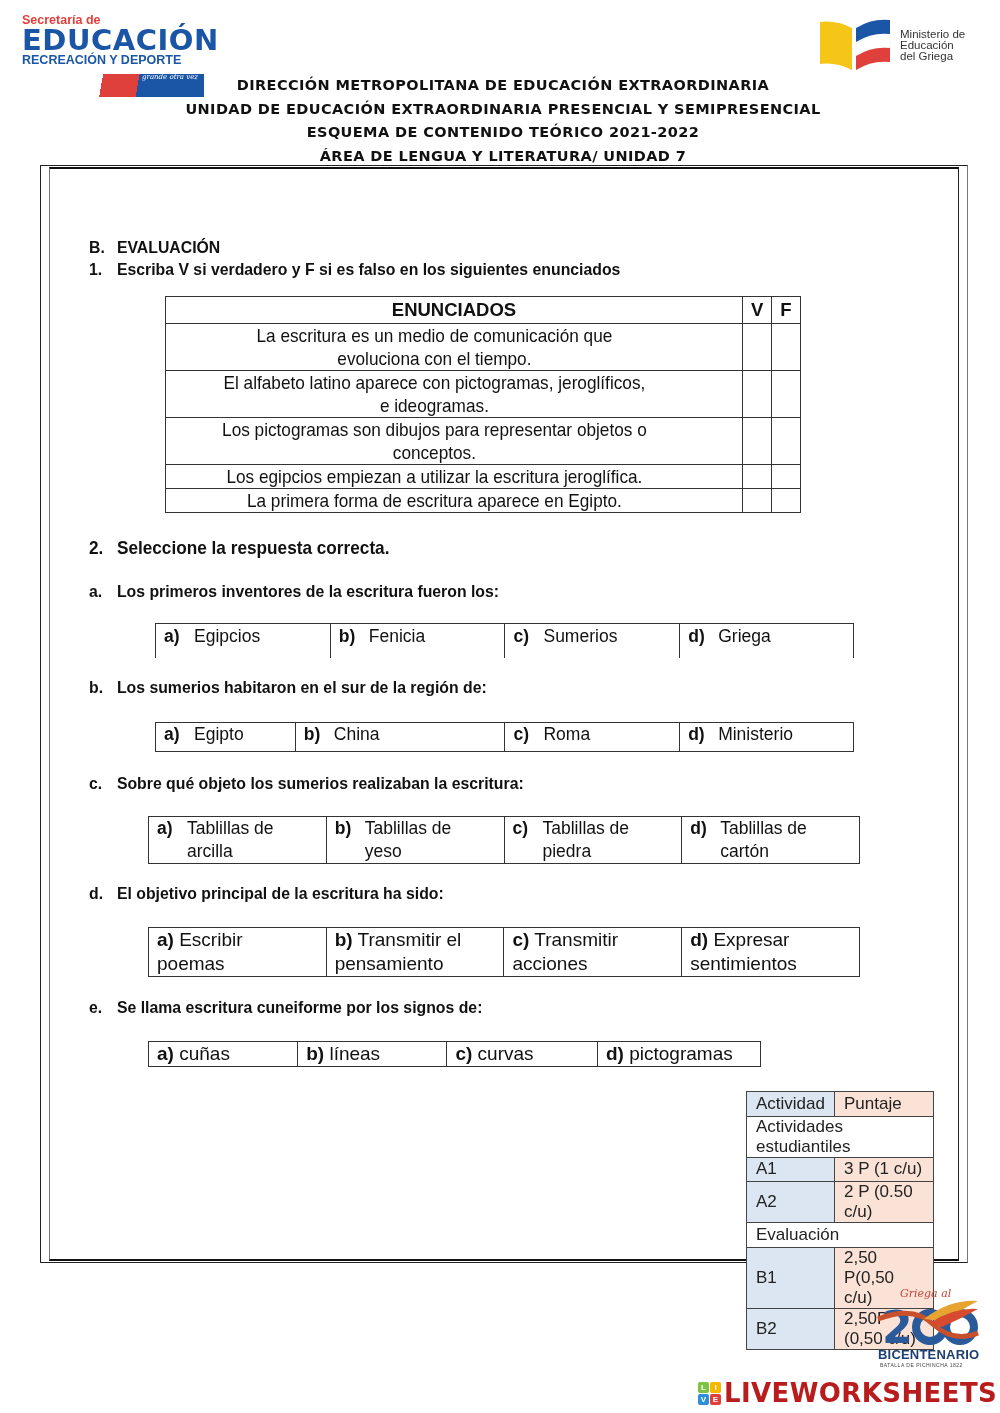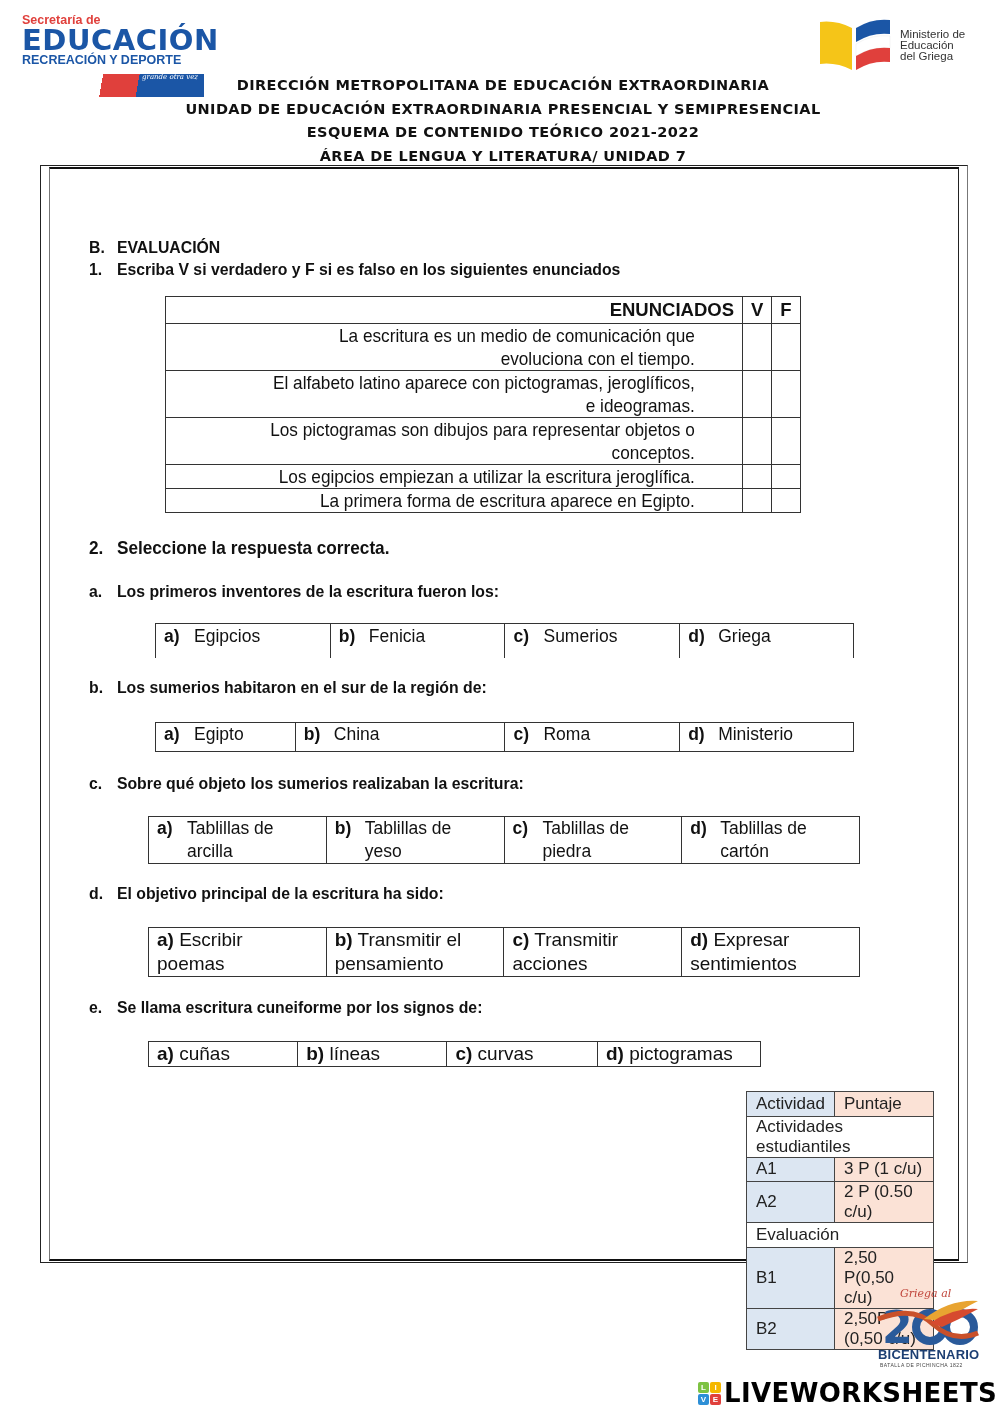--- a/index.html
+++ b/index.html
@@ -27,21 +27,21 @@
   
   .frame-outer { left: 40px; top: 165px; width: 928px; height: 1098px; border: 1.5px solid #222; border-right-color: #777; }
   .frame-inner { left: 49px; top: 167px; width: 910px; height: 1094px; border-left: 1px solid #777; border-right: 1.5px solid #222; border-top: 2px solid #111; border-bottom: 2px solid #111; }
 
   
   .sec { font-family: "Liberation Sans", sans-serif; font-weight: bold; font-size: 17px; transform: scaleX(0.93); transform-origin: left; }
   .h-num { display: inline-block; width: 30px; }
 
   
   .t1 { left: 165px; top: 296px; width: 618px; border-collapse: collapse; font-family: "Liberation Sans", sans-serif; }
-  .t1 td, .t1 th { border: 1px solid #333; font-size: 18.5px; line-height: 23px; padding: 0 8px; vertical-align: top; text-align: right; }
+  .t1 td, .t1 th { border: 1px solid #333; font-size: 18.5px; line-height: 23px; padding: 0 8px; vertical-align: top; text-align: center; }
   .t1 th { font-weight: bold; height: 27px; padding-top: 1px; }
   .t1 .txt { transform: scaleX(0.93); transform-origin: left; display: block; width: 560px; }
   .t1 .cv { width: 48px; }
   .t1 .cf { width: 47px; }
 
   
   .opt { border-collapse: collapse; font-family: "Liberation Sans", sans-serif; }
   .opt td { border: 1px solid #333; font-size: 17.5px; line-height: 23px; vertical-align: top; padding: 0 8px; }
   .opt .lt { font-weight: bold; display: inline-block; }
   .opt-a td { border-bottom: none; height: 34px; padding-top: 1px; }
@@ -58,21 +58,21 @@
 
   
   .bicent { left: 868px; top: 1287px; width: 115px; height: 82px; }
   .bicent .rumbo { position: absolute; left: 32px; top: 0; font-family: "DejaVu Serif", serif; font-style: italic; font-size: 11px; color: #c0463c; }
   .bicent .word { position: absolute; left: 10px; top: 60px; font-size: 13px; font-weight: bold; color: #1d3f73; letter-spacing: 0.2px; }
   .bicent .sub { position: absolute; left: 12px; top: 75px; font-size: 5px; color: #444; letter-spacing: 0.5px; }
 
   .lw { left: 698px; top: 1378px; height: 30px; display: flex; align-items: center; }
   .lw .cubes { display: grid; grid-template-columns: 11px 11px; grid-template-rows: 11px 11px; gap: 1px; margin-right: 3px; }
   .lw .cubes span { font-size: 8px; color: #fff; font-weight: bold; text-align: center; line-height: 11px; border-radius: 2px; }
-  .lw .name { font-size: 29px; font-weight: 900; color: #000000; letter-spacing: 0.4px; font-family: "DejaVu Sans", sans-serif; font-size: 26px; }
+  .lw .name { font-size: 29px; font-weight: 900; color: #b91c1c; letter-spacing: 0.4px; font-family: "DejaVu Sans", sans-serif; font-size: 26px; }
 </style>
 </head>
 <body>
 
 <div class="abs logo-left">
   <div class="l1">Secretaría de</div>
   <div class="l2">EDUCACIÓN</div>
   <div class="l3">RECREACIÓN Y DEPORTE</div>
   <div class="stripe">
       <span>grande otra vez</span>

